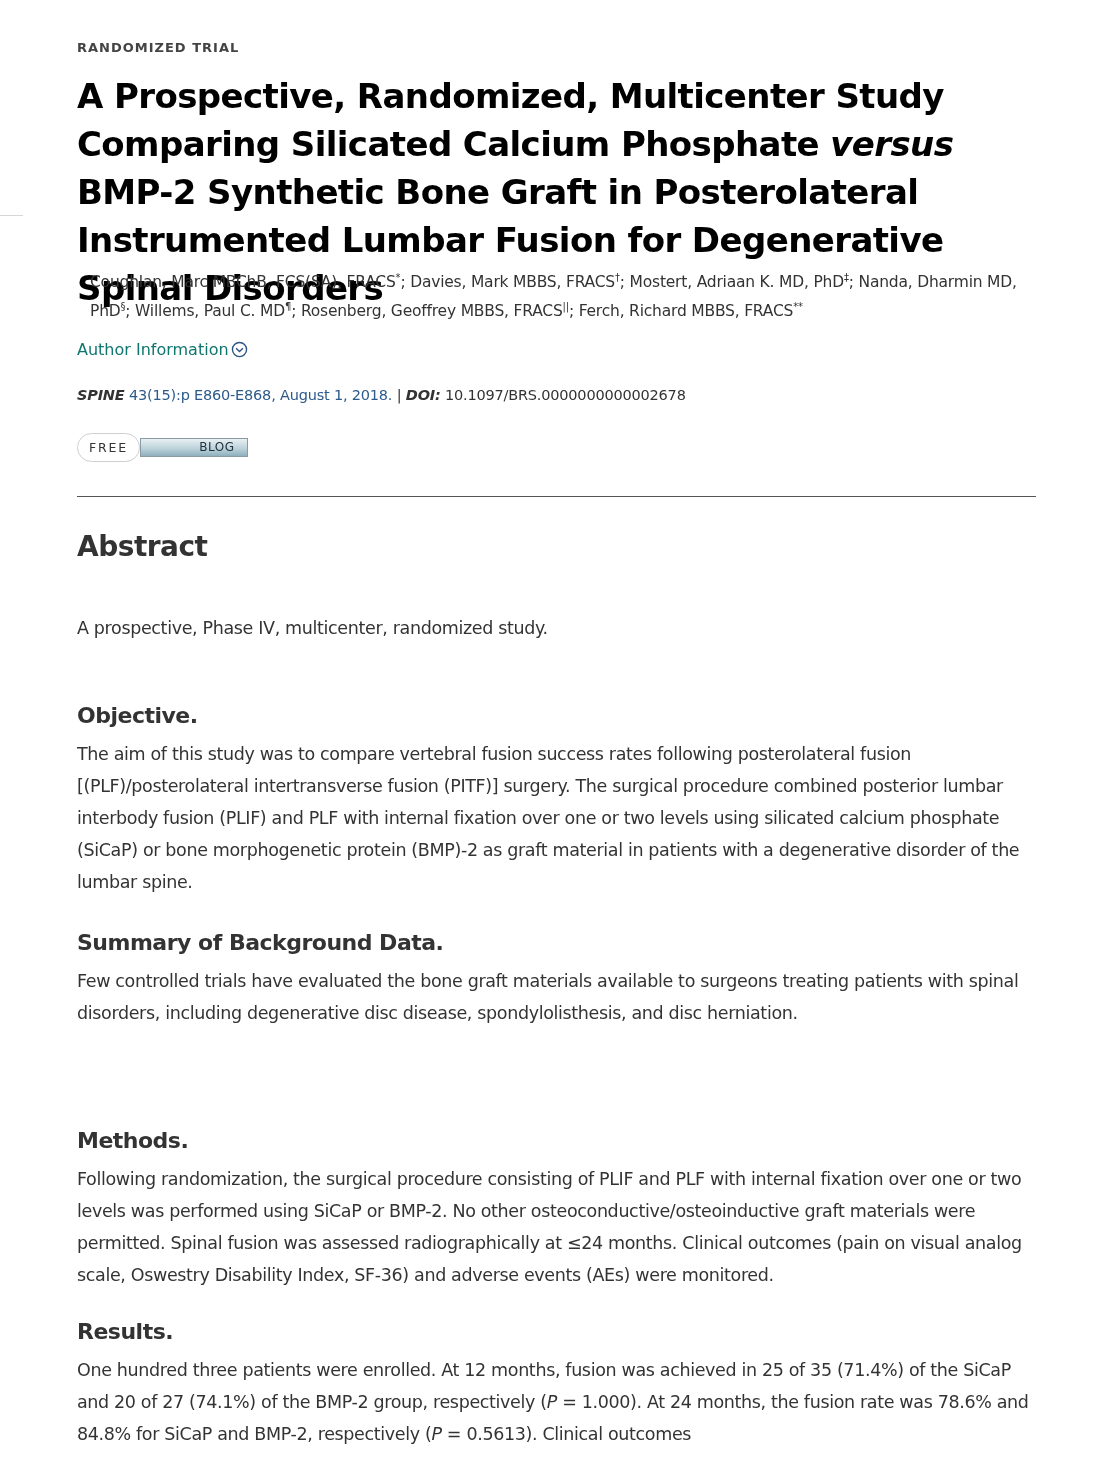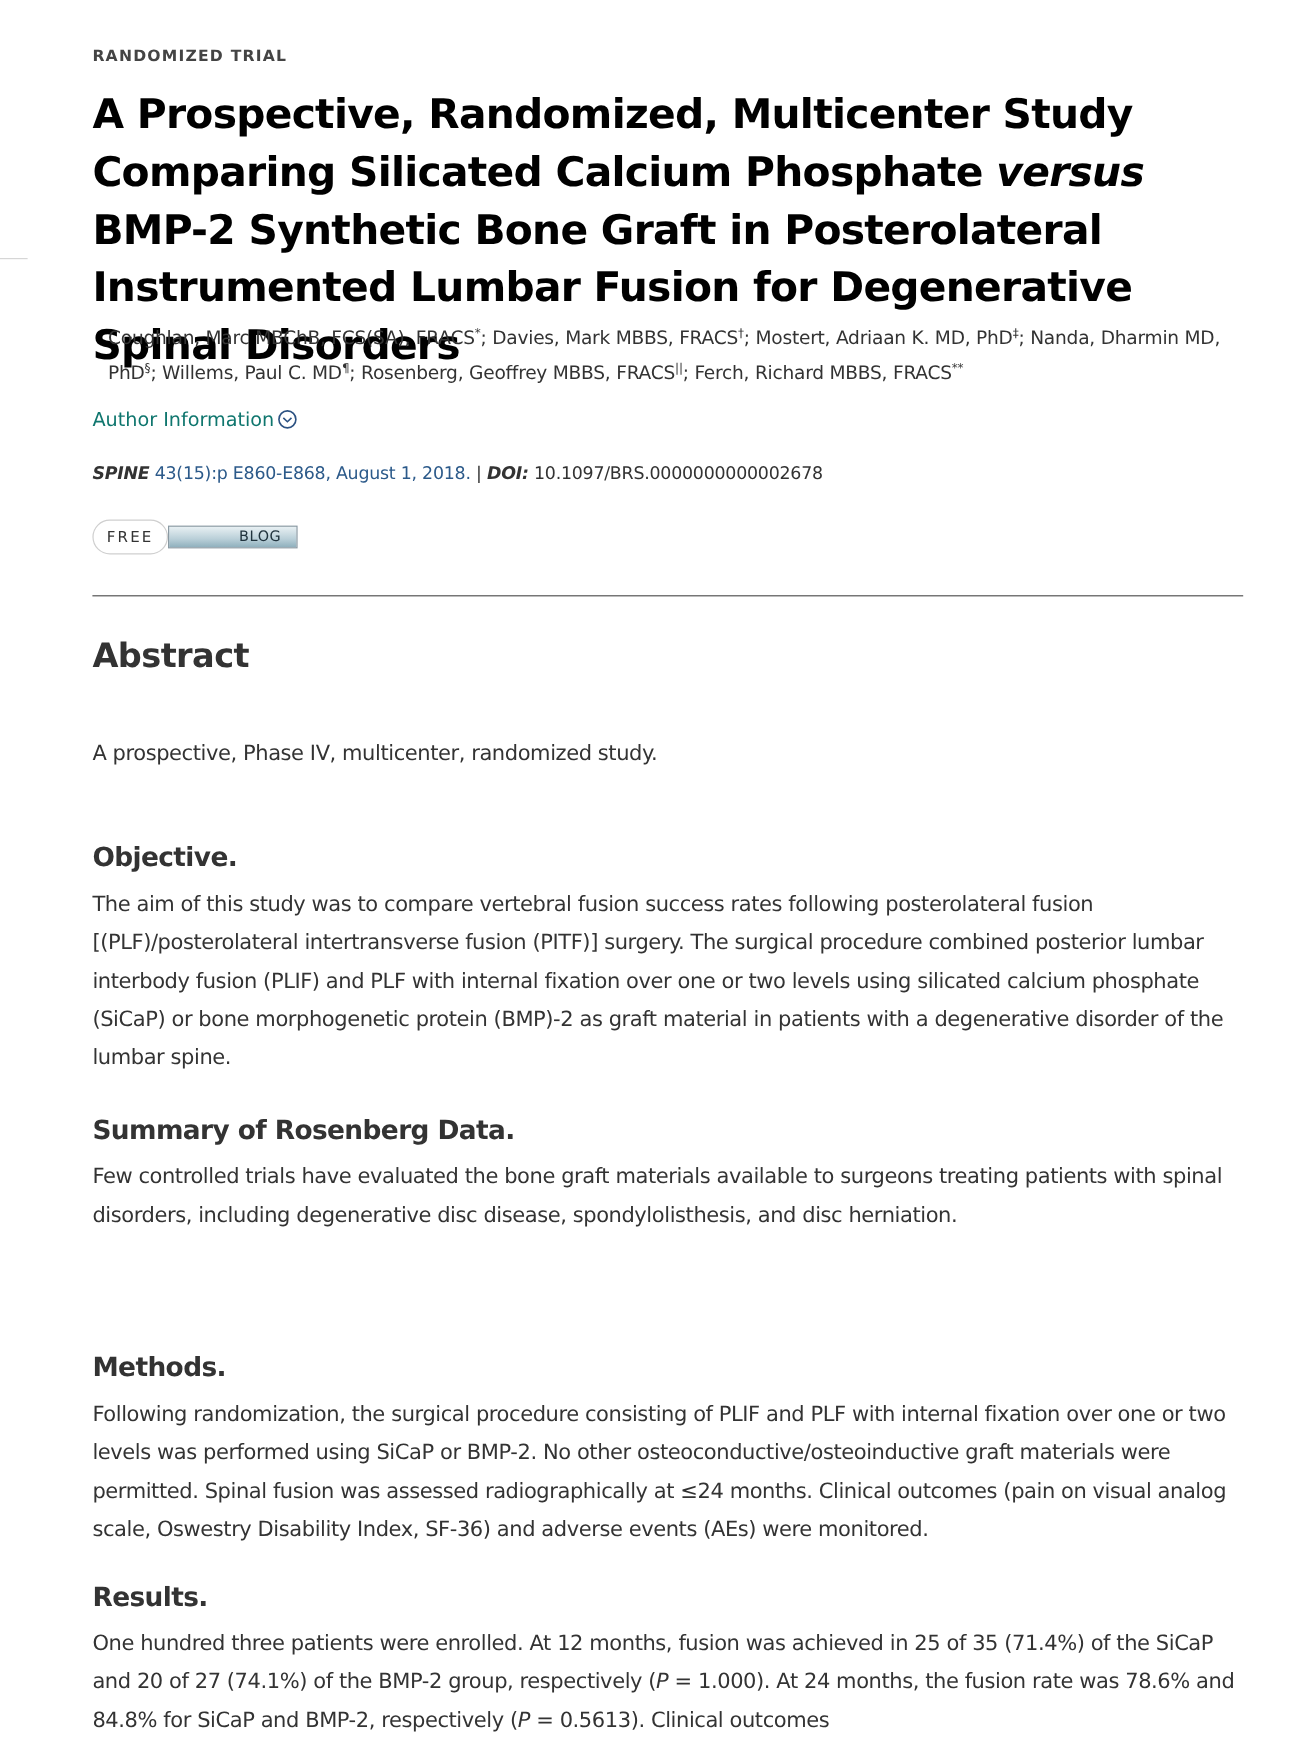--- a/index.html
+++ b/index.html
@@ -101,21 +101,21 @@
   <div class="sec" style="top:604px">
     <p>A prospective, Phase IV, multicenter, randomized study.</p>
   </div>
 
   <div class="sec" style="top:702px">
     <h3>Objective.</h3>
     <p>The aim of this study was to compare vertebral fusion success rates following posterolateral fusion [(PLF)/posterolateral intertransverse fusion (PITF)] surgery. The surgical procedure combined posterior lumbar interbody fusion (PLIF) and PLF with internal fixation over one or two levels using silicated calcium phosphate (SiCaP) or bone morphogenetic protein (BMP)-2 as graft material in patients with a degenerative disorder of the lumbar spine.</p>
   </div>
 
   <div class="sec" style="top:929px">
-    <h3>Summary of Rosenberg Data.</h3>
+    <h3>Summary of Background Data.</h3>
     <p>Few controlled trials have evaluated the bone graft materials available to surgeons treating patients with spinal disorders, including degenerative disc disease, spondylolisthesis, and disc herniation.</p>
   </div>
 
   <div class="sec" style="top:1127px">
     <h3>Methods.</h3>
     <p>Following randomization, the surgical procedure consisting of PLIF and PLF with internal fixation over one or two levels was performed using SiCaP or BMP-2. No other osteoconductive/osteoinductive graft materials were permitted. Spinal fusion was assessed radiographically at ≤24 months. Clinical outcomes (pain on visual analog scale, Oswestry Disability Index, SF-36) and adverse events (AEs) were monitored.</p>
   </div>
 
   <div class="sec" style="top:1318px">
     <h3>Results.</h3>

